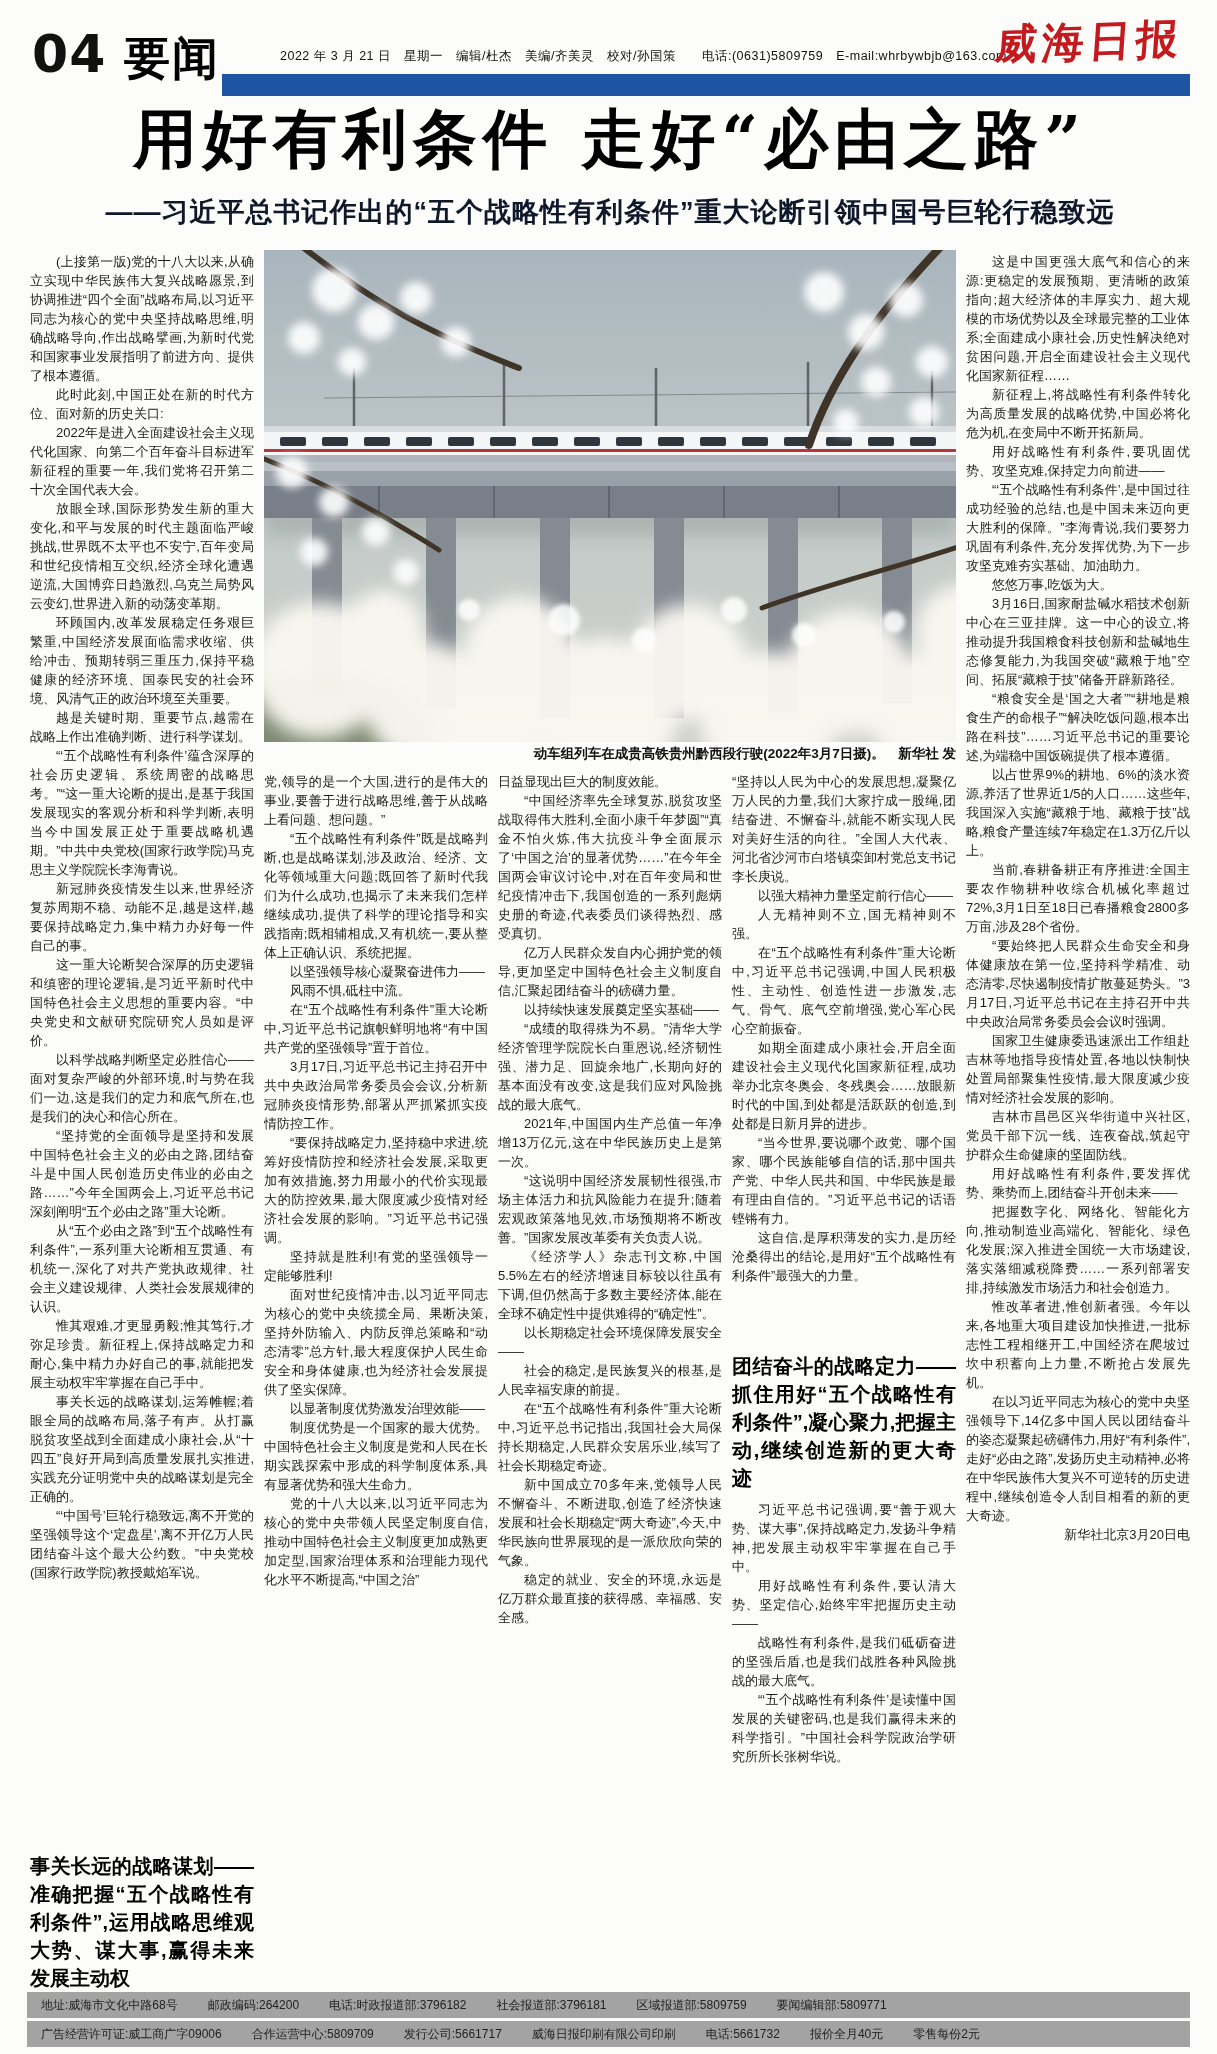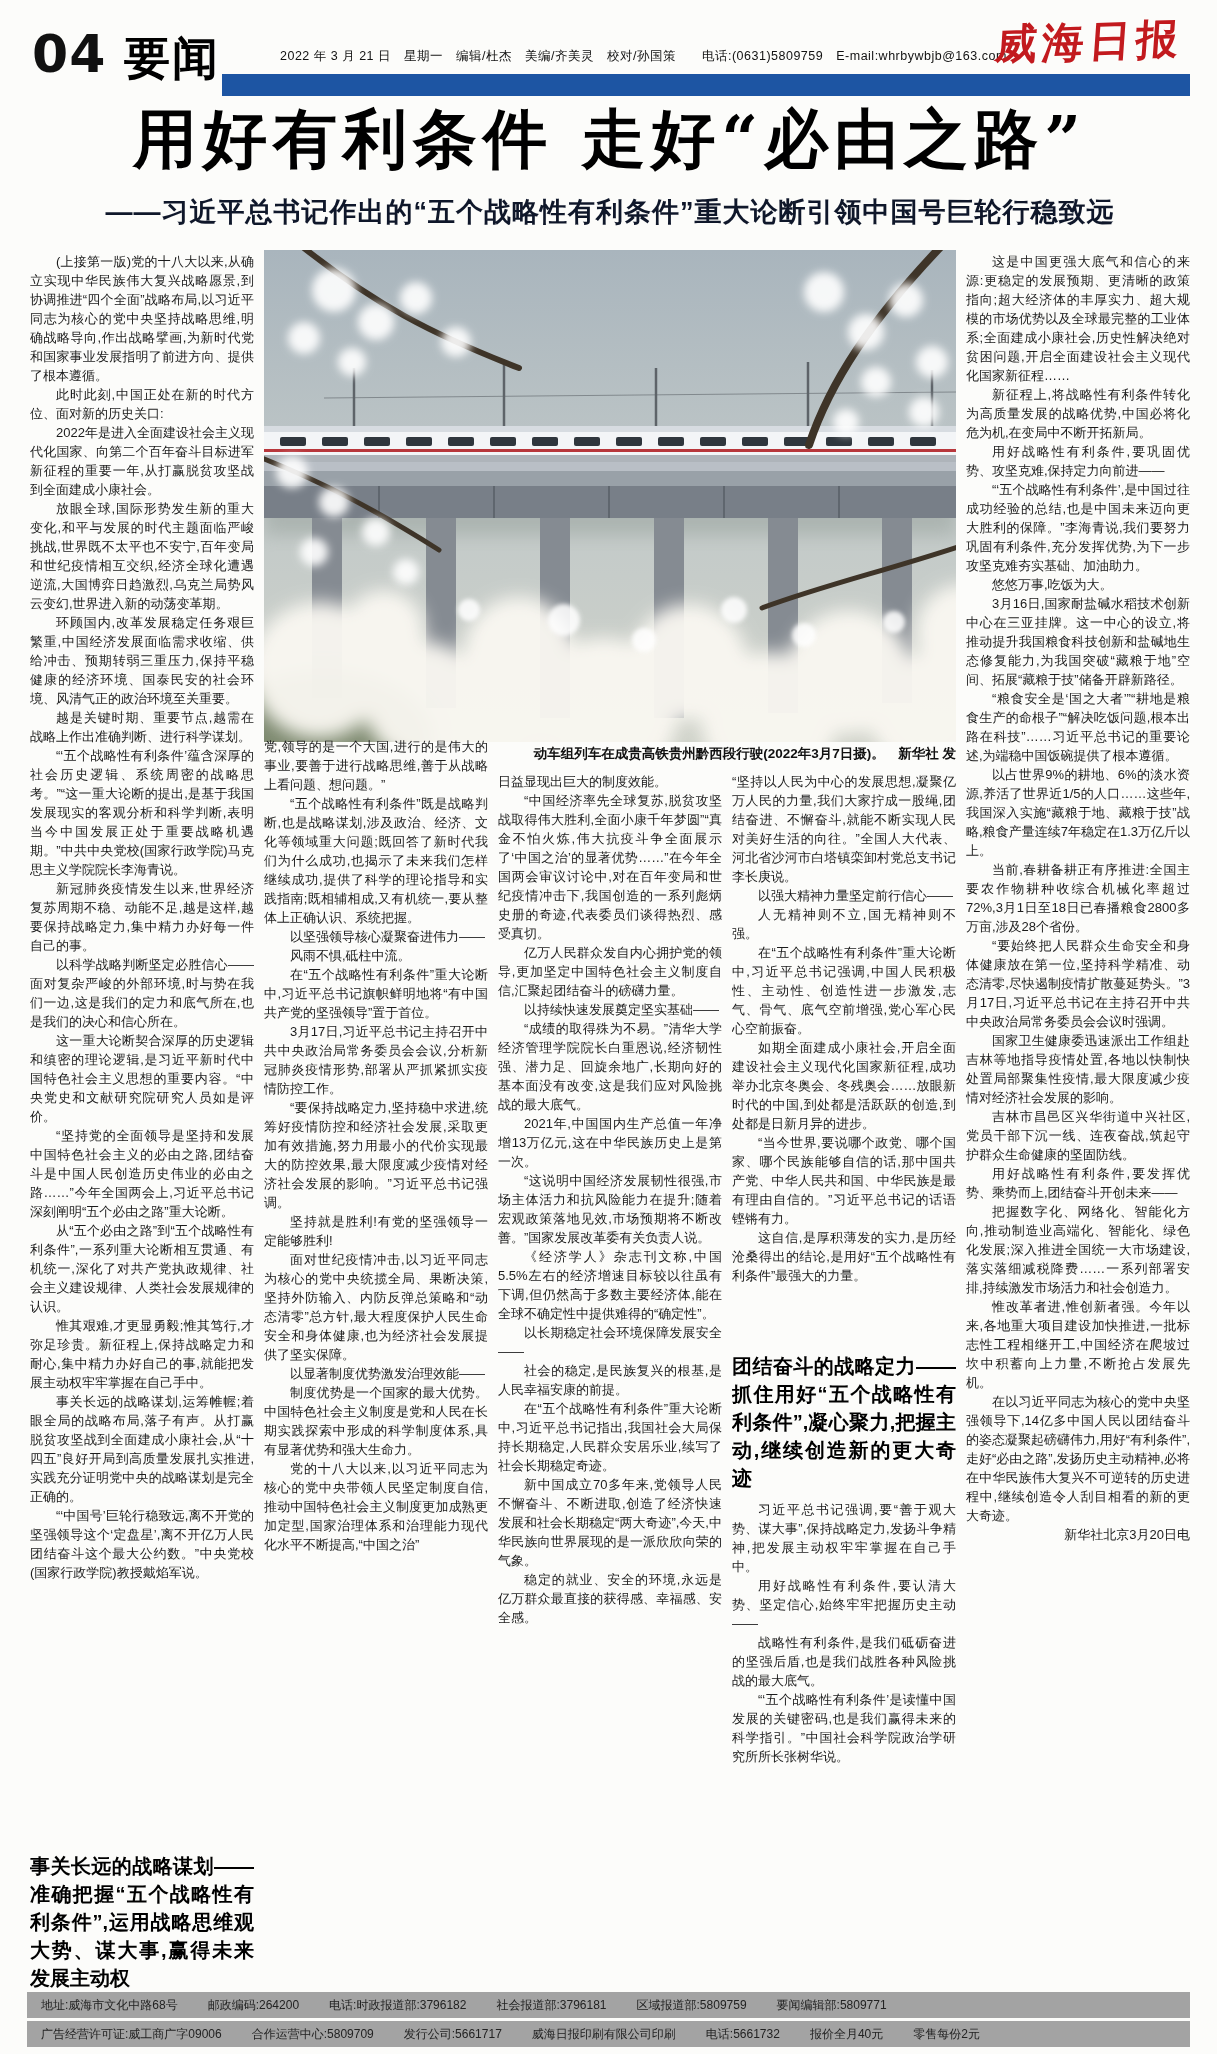--- a/index.html
+++ b/index.html
@@ -21,21 +21,21 @@
   .subheadline{position:absolute;left:30px;top:194px;width:1160px;text-align:center;
         font-weight:bold;font-size:27px;color:#0f172a;letter-spacing:1px;white-space:nowrap;}
   
   .photo{position:absolute;left:264px;top:250px;width:692px;height:492px;overflow:hidden;background:#b7c0c6;}
   .photo svg{display:block;}
   .photo-caption{position:absolute;left:264px;top:745px;width:692px;text-align:right;
         font-size:13.5px;font-weight:bold;color:#111;}
   
   .column{position:absolute;overflow:hidden;}
   .col1{left:30px;top:252px;width:224px;height:1736px;}
-  .col2{left:264px;top:737px;width:224px;height:1216px;}
+  .col2{left:264px;top:772px;width:224px;height:1216px;}
   .col3{left:498px;top:772px;width:224px;height:1216px;}
   .col4{left:732px;top:772px;width:224px;height:1216px;}
   .col5{left:966px;top:252px;width:224px;height:1736px;}
   .para-block{overflow:hidden;}
   .para-block p{margin:0;padding:0;text-indent:2em;text-align:justify;
         font-size:13px;line-height:19px;color:#1b1b1b;}
   .para-block p.cont{text-indent:0;}
   .para-block p.right{text-indent:0;text-align:right;}
   .sec-heading{font-weight:bold;font-size:20px;line-height:28px;color:#000;
         text-align:justify;margin:10px 0 8px 0;}
@@ -184,28 +184,28 @@
           <circle cx="630" cy="372" r="11"></circle>
       </g>
     </svg>
   </div>
   <div class="photo-caption">动车组列车在成贵高铁贵州黔西段行驶(2022年3月7日摄)。　新华社 发</div>
 
   <div class="column col1 h1-block">
     <div class="para-block">
         <p>(上接第一版)党的十八大以来,从确立实现中华民族伟大复兴战略愿景,到协调推进“四个全面”战略布局,以习近平同志为核心的党中央坚持战略思维,明确战略导向,作出战略擘画,为新时代党和国家事业发展指明了前进方向、提供了根本遵循。</p>
         <p>此时此刻,中国正处在新的时代方位、面对新的历史关口:</p>
-        <p>2022年是进入全面建设社会主义现代化国家、向第二个百年奋斗目标进军新征程的重要一年,从打赢脱贫攻坚战到全面建成小康社会。</p>
+        <p>2022年是进入全面建设社会主义现代化国家、向第二个百年奋斗目标进军新征程的重要一年,我们党将召开第二十次全国代表大会。</p>
         <p>放眼全球,国际形势发生新的重大变化,和平与发展的时代主题面临严峻挑战,世界既不太平也不安宁,百年变局和世纪疫情相互交织,经济全球化遭遇逆流,大国博弈日趋激烈,乌克兰局势风云变幻,世界进入新的动荡变革期。</p>
         <p>环顾国内,改革发展稳定任务艰巨繁重,中国经济发展面临需求收缩、供给冲击、预期转弱三重压力,保持平稳健康的经济环境、国泰民安的社会环境、风清气正的政治环境至关重要。</p>
         <p>越是关键时期、重要节点,越需在战略上作出准确判断、进行科学谋划。</p>
         <p>“‘五个战略性有利条件’蕴含深厚的社会历史逻辑、系统周密的战略思考。”“这一重大论断的提出,是基于我国发展现实的客观分析和科学判断,表明当今中国发展正处于重要战略机遇期。”中共中央党校(国家行政学院)马克思主义学院院长李海青说。</p>
         <p>新冠肺炎疫情发生以来,世界经济复苏周期不稳、动能不足,越是这样,越要保持战略定力,集中精力办好每一件自己的事。</p>
+        <p>这一重大论断契合深厚的历史逻辑和缜密的理论逻辑,是习近平新时代中国特色社会主义思想的重要内容。“中央党史和文献研究院研究人员如是评价。</p>
         <p>以科学战略判断坚定必胜信心——面对复杂严峻的外部环境,时与势在我们一边,这是我们的定力和底气所在,也是我们的决心和信心所在。</p>
-        <p>这一重大论断契合深厚的历史逻辑和缜密的理论逻辑,是习近平新时代中国特色社会主义思想的重要内容。“中央党史和文献研究院研究人员如是评价。</p>
         <p>“坚持党的全面领导是坚持和发展中国特色社会主义的必由之路,团结奋斗是中国人民创造历史伟业的必由之路……”今年全国两会上,习近平总书记深刻阐明“五个必由之路”重大论断。</p>
         <p>从“五个必由之路”到“五个战略性有利条件”,一系列重大论断相互贯通、有机统一,深化了对共产党执政规律、社会主义建设规律、人类社会发展规律的认识。</p>
         <p>惟其艰难,才更显勇毅;惟其笃行,才弥足珍贵。新征程上,保持战略定力和耐心,集中精力办好自己的事,就能把发展主动权牢牢掌握在自己手中。</p>
         <p>事关长远的战略谋划,运筹帷幄;着眼全局的战略布局,落子有声。从打赢脱贫攻坚战到全面建成小康社会,从“十四五”良好开局到高质量发展扎实推进,实践充分证明党中央的战略谋划是完全正确的。</p>
         <p>“‘中国号’巨轮行稳致远,离不开党的坚强领导这个‘定盘星’,离不开亿万人民团结奋斗这个最大公约数。”中央党校(国家行政学院)教授戴焰军说。</p>
       </div>
     <div class="sec-heading">事关长远的战略谋划——准确把握“五个战略性有利条件”,运用战略思维观大势、谋大事,赢得未来发展主动权</div>
 
   </div>
 

